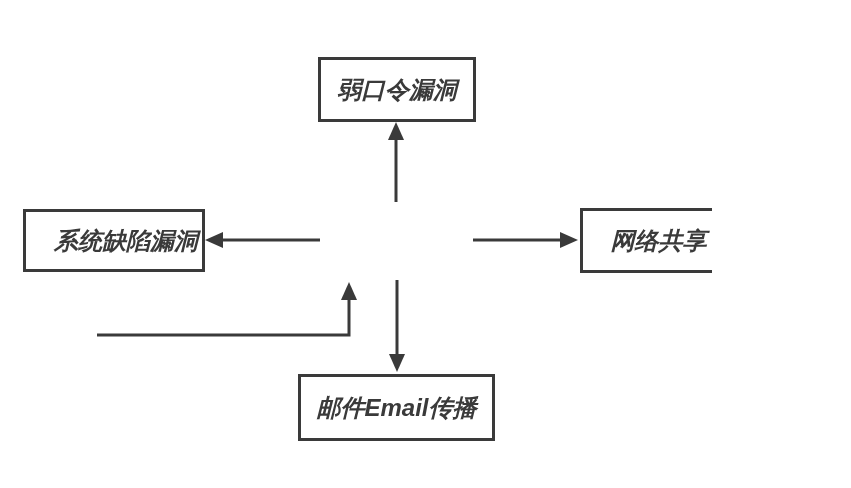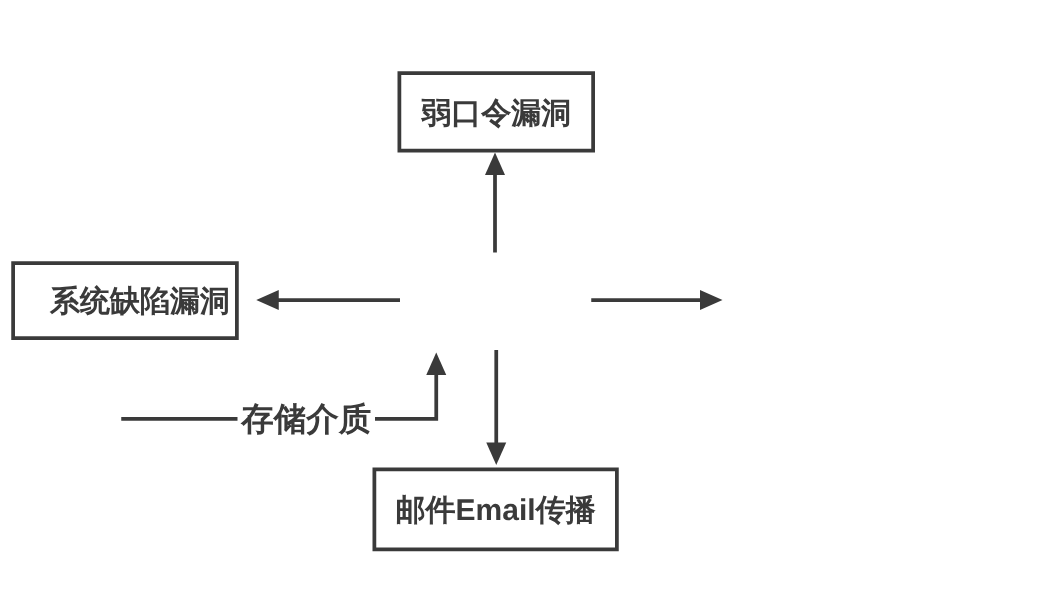--- a/index.html
+++ b/index.html
@@ -7,20 +7,21 @@
     padding: 0;
     background: var(--color-background, #ffffff);
     font-family: "Liberation Sans", "DejaVu Sans", sans-serif;
   }
   .canvas {
     position: relative;
     width: 712px;
     height: 488px;
     background: var(--color-background, #ffffff);
     overflow: hidden;
+    font-style: italic;
   }
   .edges-svg {
     position: absolute;
     left: 0;
     top: 0;
     width: 851px;
     height: 488px;
   }
   .edge-line {
     stroke: var(--color-stroke, #3a3a3a);
@@ -39,21 +40,21 @@
     display: flex;
     align-items: center;
     justify-content: center;
     font-size: 24px;
     font-weight: bold;
     color: var(--color-text, #3a3a3a);
     text-align: center;
     white-space: nowrap;
   }
   .node-top    { left: 318px; top: 57px;  width: 158px; height: 65px; }
-  .node-left   { left: 9px;  top: 209px; width: 182px; height: 63px; padding-left: 24px; }
+  .node-left   { left: 23px;  top: 209px; width: 182px; height: 63px; padding-left: 24px; }
   .node-center { left: 320px; top: 202px; width: 154px; height: 78px; border-radius: 9px; }
   .node-right  { left: 580px; top: 208px; width: 157px; height: 65px; }
   .node-bottom { left: 298px; top: 374px; width: 197px; height: 67px; align-items: center; }
   .edge-label {
     position: absolute;
     left: 190px;
     top: 320px;
     height: 30px;
     line-height: 30px;
     padding: 0 3px;
@@ -99,20 +100,22 @@
 
   <div class="node node-top">
     <span>弱口令漏洞</span>
   </div>
 
   <div class="node node-left">
     <span>系统缺陷漏洞</span>
   </div>
 
 
+  <div class="node node-right">
+    <span>网络共享</span>
+  </div>
 
   <div class="node node-bottom">
     <span>邮件Email传播</span>
   </div>
 
-  <div class="edge-label">存储介质</div>
 
 </div>
 
 </body></html>

